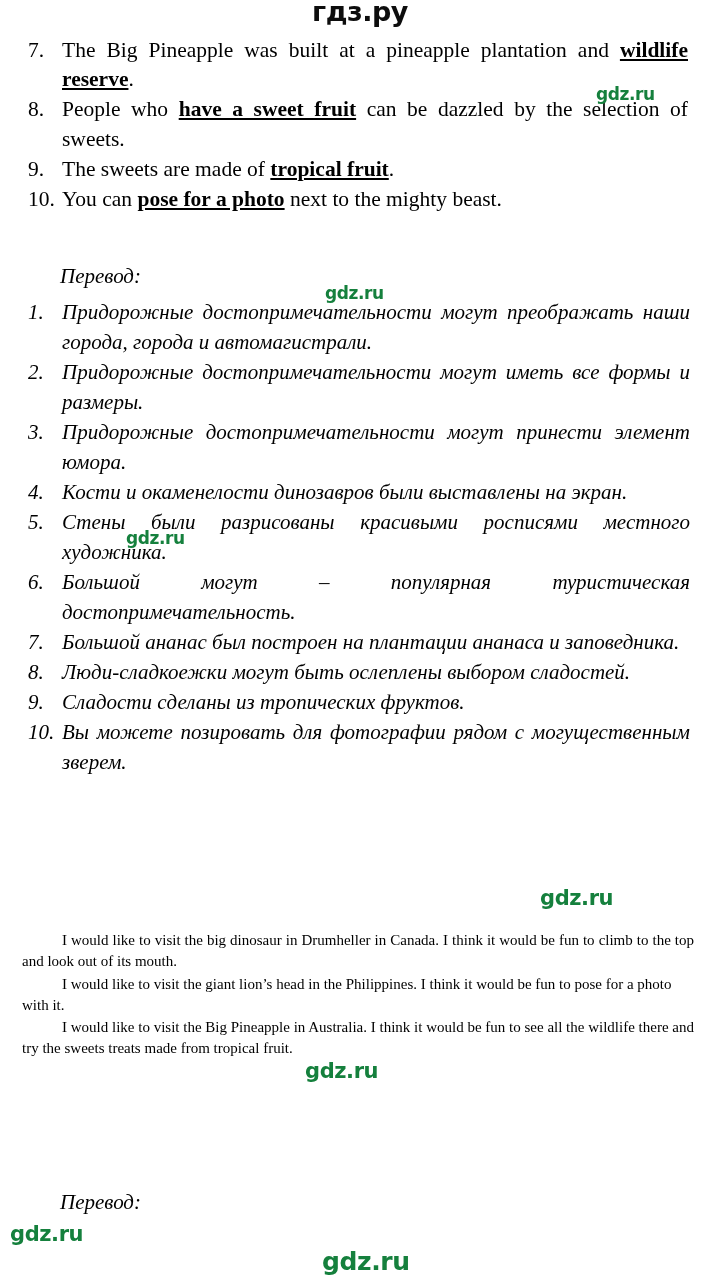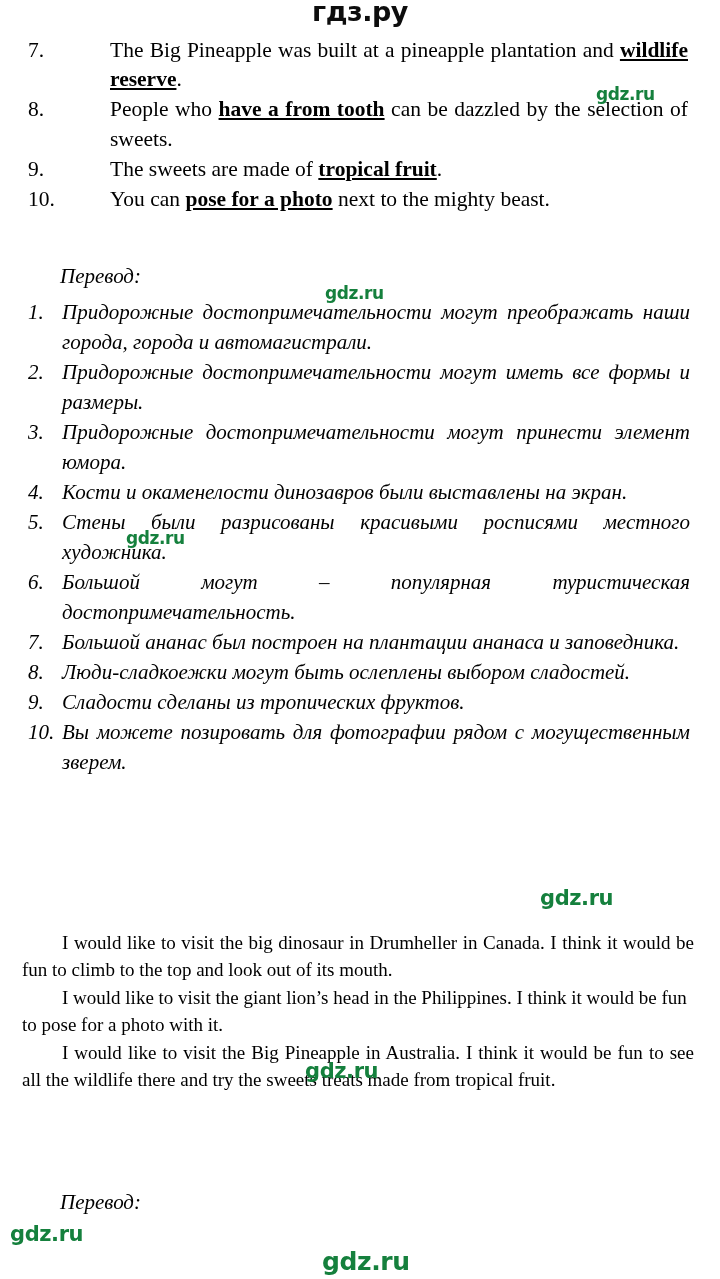--- a/index.html
+++ b/index.html
@@ -67,21 +67,20 @@
   .en-num {
     flex: 0 0 auto;
     width: 34px;
     text-align: left;
   }
   .en-num.wide { width: 34px; }
   .en-body {
     flex: 1 1 auto;
     text-align: justify;
     text-justify: inter-word;
-    margin-left: 48px;
   }
   .en-body.nojust { text-align: left; }
   .bu {
     font-weight: 700;
     text-decoration: underline;
     text-underline-offset: 2px;
   }
 
   
   .perevod {
@@ -116,21 +115,21 @@
     text-justify: inter-word;
   }
   .ru-body.nojust { text-align: left; }
 
   
   .en-paras {
     position: absolute;
     left: 22px;
     top: 930px;
     width: 672px;
-    font-size: 19px;
+    font-size: 15px;
     line-height: 1.42;
   }
   .en-para {
     text-align: justify;
     text-justify: inter-word;
     text-indent: 40px;
     margin: 0 0 1px 0;
   }
   .en-para.last { text-align: left; }
 </style>
@@ -143,21 +142,21 @@
 
   <div class="en-list">
 
     <div class="en-item">
       <span class="en-num">7.</span>
       <span class="en-body"><span>The Big Pineapple was built at a pineapple plantation and </span><span class="bu">wildlife reserve</span><span>.</span></span>
     </div>
 
     <div class="en-item">
       <span class="en-num">8.</span>
-      <span class="en-body"><span>People who </span><span class="bu">have a from tooth</span><span> can be dazzled by the selection of sweets.</span></span>
+      <span class="en-body"><span>People who </span><span class="bu">have a sweet fruit</span><span> can be dazzled by the selection of sweets.</span></span>
     </div>
 
     <div class="en-item">
       <span class="en-num">9.</span>
       <span class="en-body nojust"><span>The sweets are made of </span><span class="bu">tropical fruit</span><span>.</span></span>
     </div>
 
     <div class="en-item">
       <span class="en-num wide">10.</span>
       <span class="en-body nojust"><span>You can </span><span class="bu">pose for a photo</span><span> next to the mighty beast.</span></span>

